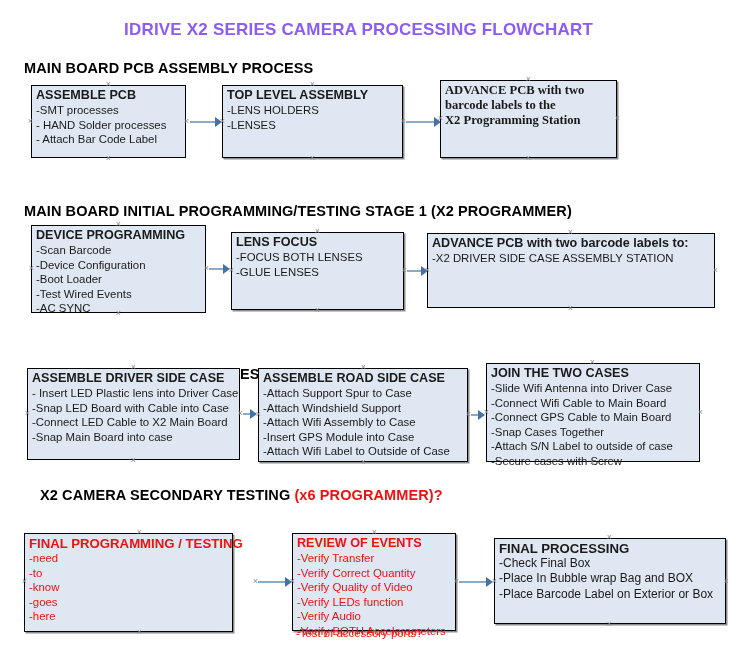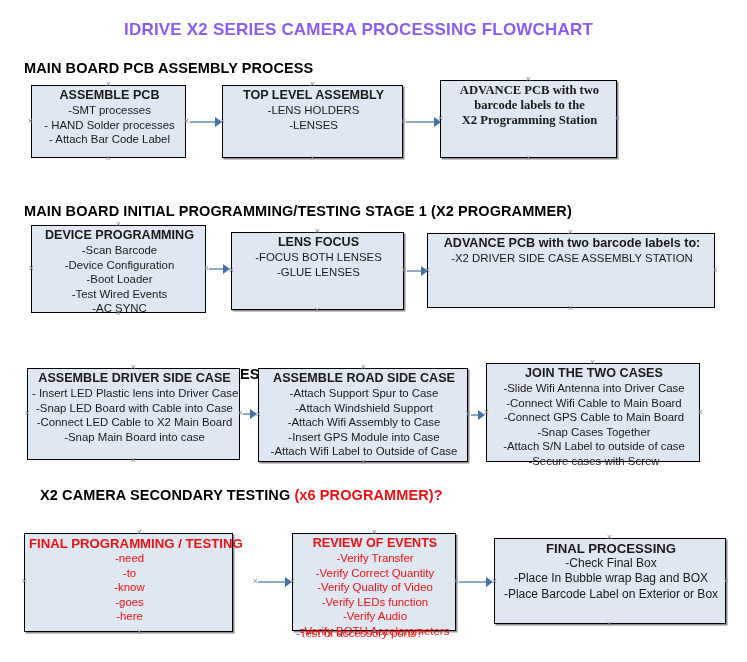--- a/index.html
+++ b/index.html
@@ -12,21 +12,21 @@
   .title{position:absolute;font-weight:bold;font-size:17px;color:#8b5cf6;
          letter-spacing:0.2px;white-space:nowrap;}
   .section-head{position:absolute;font-weight:bold;font-size:14.5px;color:#000000;
                 white-space:nowrap;letter-spacing:0.1px;}
   .section-head .red{color:#ee1111;}
 
   
   .box{position:absolute;background:#dee7f2;border:1px solid #000000;
        box-sizing:border-box;}
   .box.shadow{box-shadow:1.5px 1.5px 0 0 #8d8d8d;}
-  .box-inner{position:absolute;left:4px;top:2px;right:2px;text-align:center;}
+  .box-inner{position:absolute;left:4px;top:2px;right:2px;}
   .box-title{font-weight:bold;font-size:12.6px;color:#1a1a1a;line-height:15px;
              white-space:nowrap;}
   .box-title.red{color:#ee1111;}
   .box-line{font-size:11.4px;color:#1a1a1a;line-height:14.6px;white-space:nowrap;}
   .box-line.red{color:#ee1111;}
   .box-title.big{font-size:13.2px;}
   .box-line.big{font-size:12px;line-height:15.4px;}
 
   
   .overflow-line{position:absolute;font-size:11.4px;color:#ee1111;white-space:nowrap;}

